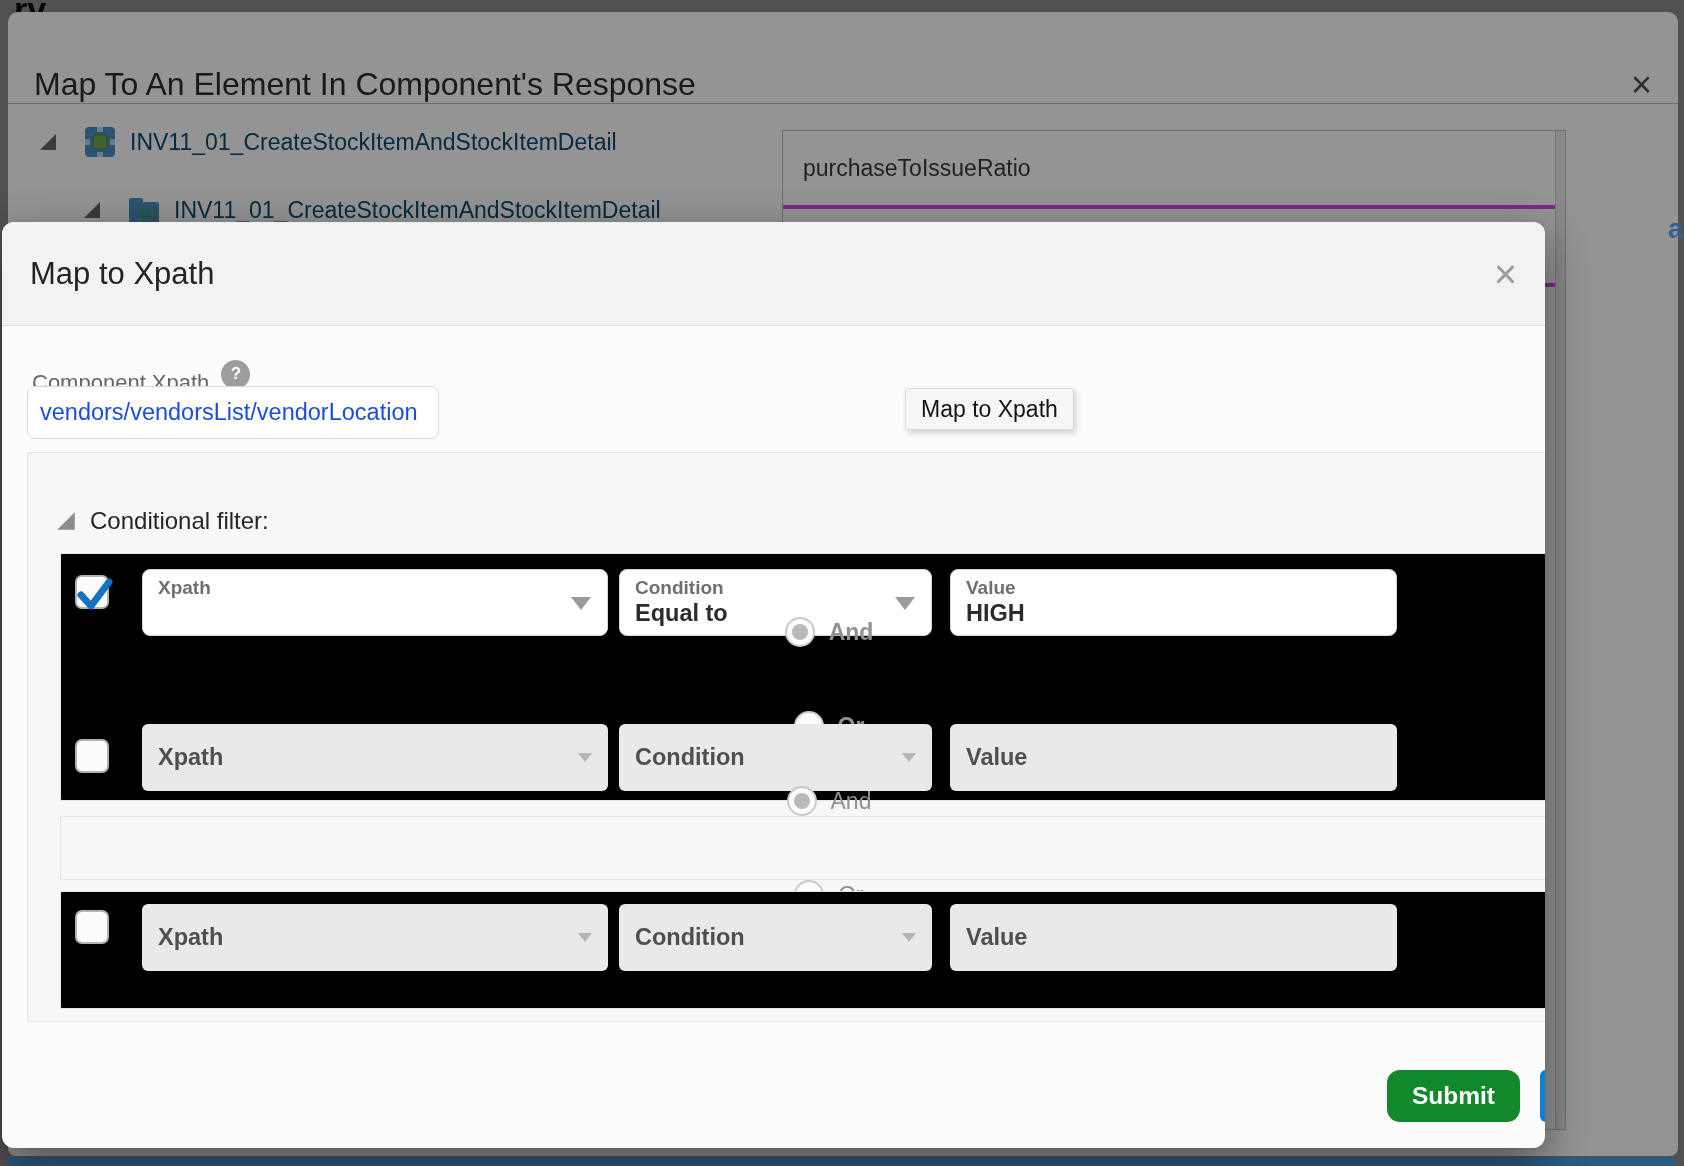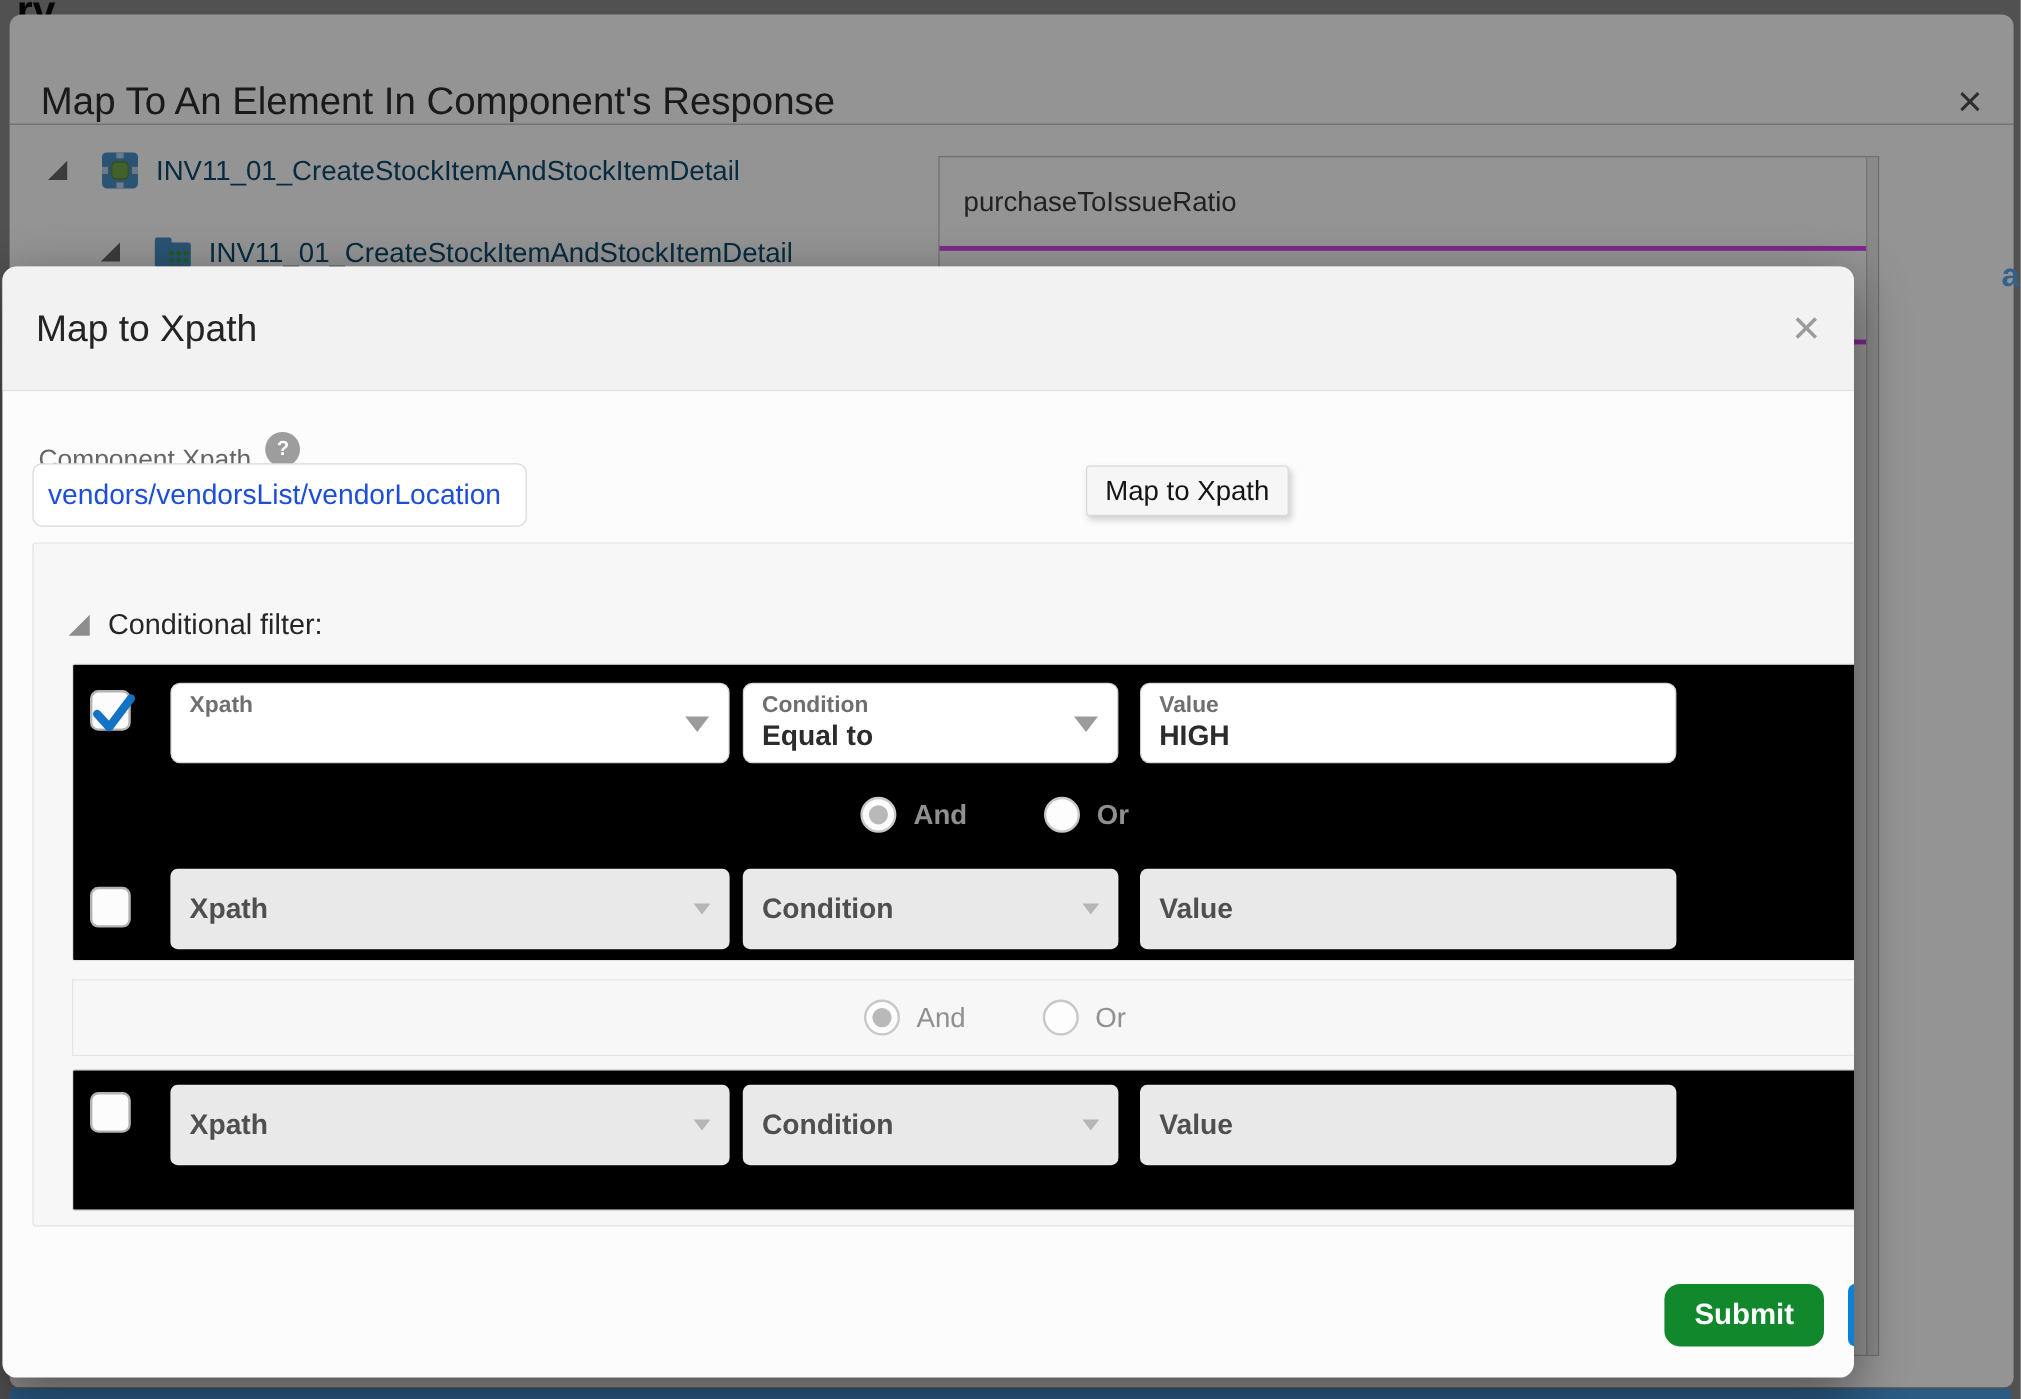--- a/index.html
+++ b/index.html
@@ -65,21 +65,21 @@
   .fval { font-size:23.5px; color:#2c2c2c; line-height:1.25; white-space:nowrap; overflow:hidden; }
   .caret { position:absolute; right:16px; top:27px; width:0; height:0; border-left:10px solid transparent; border-right:10px solid transparent; border-top:13px solid #9b9b9b; }
   .c-xpath { left:81px; width:466px; }
   .c-cond  { left:558px; width:313px; }
   .c-val   { left:889px; width:447px; }
   .rtop1 { top:15px; } .rtop2 { top:170px; } .rtop3 { top:12px; }
 
   .fdis { position:absolute; height:67px; background:#e9e9e9; border:none; border-radius:6px; display:flex; align-items:center; padding:0 44px 0 16px; font-size:23.5px; color:#4f4f4f; cursor:default; }
   .caret-sm { position:absolute; right:16px; top:29px; width:0; height:0; border-left:7px solid transparent; border-right:7px solid transparent; border-top:9px solid #b5b5b5; }
 
-  .oprow { display:flex; align-items:center; justify-content:center; gap:64px; }
+  .oprow { display:flex; align-items:center; justify-content:center; gap:64px;flex-direction:column; }
   .op1 { position:absolute; left:0; top:105px; width:100%; height:40px; }
   .opt { display:flex; align-items:center; gap:14px; cursor:pointer; }
   .radio { width:30px; height:30px; border-radius:50%; border:2px solid #c8c8c8; background:#fdfdfd; display:flex; align-items:center; justify-content:center; }
   .radio .dot { width:16px; height:16px; border-radius:50%; background:#b9b9b9; }
   .oplbl { font-size:23px; color:#909090; }
 
   .cf-scroll { position:absolute; left:1586px; top:16px; width:20px; height:546px; background:#f3f3f3; border:1px solid #e7e7e7; border-radius:10px; }
   .cf-thumb { position:absolute; left:3px; top:6px; width:12px; height:330px; background:#c4c4c4; border-radius:6px; cursor:pointer; }
 
   .btn { position:absolute; top:848px; height:52px; border:none; border-radius:6px; color:#fff; font-size:24.5px; font-weight:600; font-family:"Liberation Sans",sans-serif; display:flex; align-items:center; justify-content:center; cursor:pointer; }

